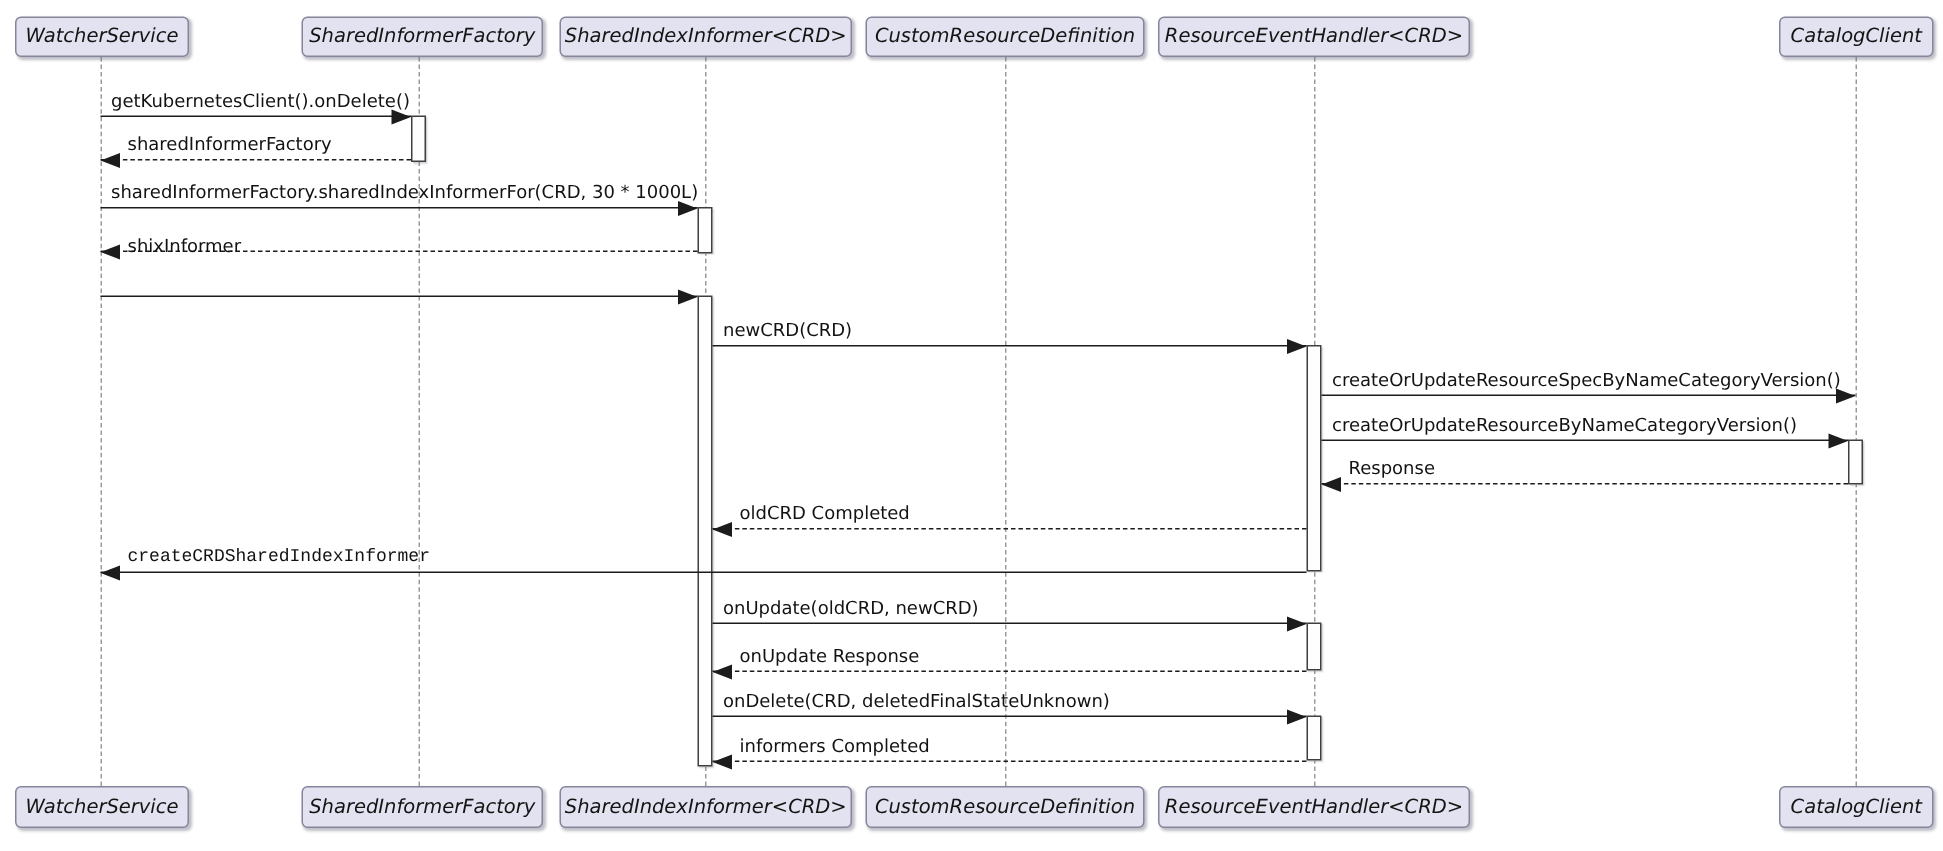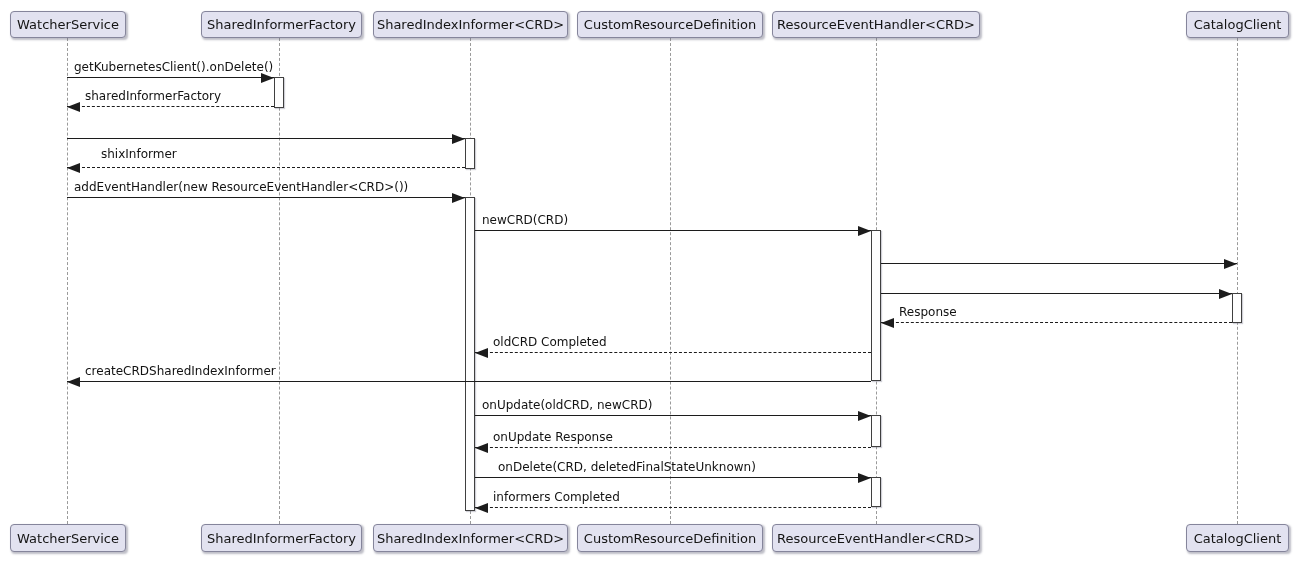--- a/index.html
+++ b/index.html
@@ -16,20 +16,21 @@
     box-sizing:border-box;
     background:#E2E2F0;
     border:1px solid #85859b;
     border-radius:4px;
     box-shadow:1.5px 1.5px 2px rgba(110,110,130,.45);
     text-align:right;
     font-size:13px;
     color:#141414;
     display:flex;align-items:center;justify-content:center;
     white-space:nowrap;
+    font-style:italic;
   }
   .lifeline{
     position:absolute;
     width:0;
     border-left:1px dashed #9a9a9a;
   }
   .act{
     position:absolute;
     box-sizing:border-box;
     width:10px;
@@ -93,47 +94,49 @@
     <div class="act" style="left: 871px; top: 415px; height: 32px;"></div>
     <div class="act" style="left: 871px; top: 477px; height: 30px;"></div>
     <div class="msgline solid" style="left: 67px; top: 77px; width: 207px;"></div>
     <div class="arrowhead right" style="top: 73px; left: 261px;"></div>
     <div class="msglabel" style="left: 74px; top: 60px;">getKubernetesClient().onDelete()</div>
     <div class="msgline dashed" style="left: 67px; top: 106px; width: 207px;"></div>
     <div class="arrowhead left" style="top: 102px; left: 67px;"></div>
     <div class="msglabel" style="left: 85px; top: 89px;">sharedInformerFactory</div>
     <div class="msgline solid" style="left: 67px; top: 138px; width: 398px;"></div>
     <div class="arrowhead right" style="top: 134px; left: 452px;"></div>
+    <div class="msglabel" style="left: 74px; top: 121px;">sharedInformerFactory.sharedIndexInformerFor(CRD, 30 * 1000L)</div>
     <div class="msgline dashed" style="left: 67px; top: 167px; width: 398px;"></div>
     <div class="arrowhead left" style="top: 163px; left: 67px;"></div>
-    <div class="msglabel" style="left: 85px; top: 147px; margin-left: 16px;">shixInformer</div>
+    <div class="msglabel" style="left: 85px; top: 157px;">shixInformer</div>
     <div class="msgline solid" style="left: 67px; top: 197px; width: 398px;"></div>
     <div class="arrowhead right" style="top: 193px; left: 452px;"></div>
-    <div class="msglabel" style="left: 74px; top: 180px;">addEventHandler(new ResourceEventHandler&lt;CRD&gt;())</div>
     <div class="msgline solid" style="left: 475px; top: 230px; width: 396px;"></div>
     <div class="arrowhead right" style="top: 226px; left: 858px;"></div>
     <div class="msglabel" style="left: 482px; top: 213px;">newCRD(CRD)</div>
     <div class="msgline solid" style="left: 881px; top: 263px; width: 356px;"></div>
     <div class="arrowhead right" style="top: 259px; left: 1224px;"></div>
+    <div class="msglabel" style="left: 888px; top: 246px;">createOrUpdateResourceSpecByNameCategoryVersion()</div>
     <div class="msgline solid" style="left: 881px; top: 293px; width: 351px;"></div>
     <div class="arrowhead right" style="top: 289px; left: 1219px;"></div>
+    <div class="msglabel" style="left: 888px; top: 276px;">createOrUpdateResourceByNameCategoryVersion()</div>
     <div class="msgline dashed" style="left: 881px; top: 322px; width: 351px;"></div>
     <div class="arrowhead left" style="top: 318px; left: 881px;"></div>
     <div class="msglabel" style="left: 899px; top: 305px;">Response</div>
     <div class="msgline dashed" style="left: 475px; top: 352px; width: 396px;"></div>
     <div class="arrowhead left" style="top: 348px; left: 475px;"></div>
     <div class="msglabel" style="left: 493px; top: 335px;">oldCRD Completed</div>
     <div class="msgline solid" style="left: 67px; top: 381px; width: 804px;"></div>
     <div class="arrowhead left" style="top: 377px; left: 67px;"></div>
-    <div class="msglabel" style="left: 85px; top: 364px;">createCRDSharedIndexInformer</div>
+    <div class="msglabel" style="left: 85px; top: 364px; font-family: Liberation Mono, monospace;">createCRDSharedIndexInformer</div>
     <div class="msgline solid" style="left: 475px; top: 415px; width: 396px;"></div>
     <div class="arrowhead right" style="top: 411px; left: 858px;"></div>
     <div class="msglabel" style="left: 482px; top: 398px;">onUpdate(oldCRD, newCRD)</div>
     <div class="msgline dashed" style="left: 475px; top: 447px; width: 396px;"></div>
     <div class="arrowhead left" style="top: 443px; left: 475px;"></div>
     <div class="msglabel" style="left: 493px; top: 430px;">onUpdate Response</div>
     <div class="msgline solid" style="left: 475px; top: 477px; width: 396px;"></div>
     <div class="arrowhead right" style="top: 473px; left: 858px;"></div>
-    <div class="msglabel" style="left: 482px; top: 460px; margin-left: 16px;">onDelete(CRD, deletedFinalStateUnknown)</div>
+    <div class="msglabel" style="left: 482px; top: 460px;">onDelete(CRD, deletedFinalStateUnknown)</div>
     <div class="msgline dashed" style="left: 475px; top: 507px; width: 396px;"></div>
     <div class="arrowhead left" style="top: 503px; left: 475px;"></div>
     <div class="msglabel" style="left: 493px; top: 490px;">informers Completed</div>
   </div>
 
 </body></html>

